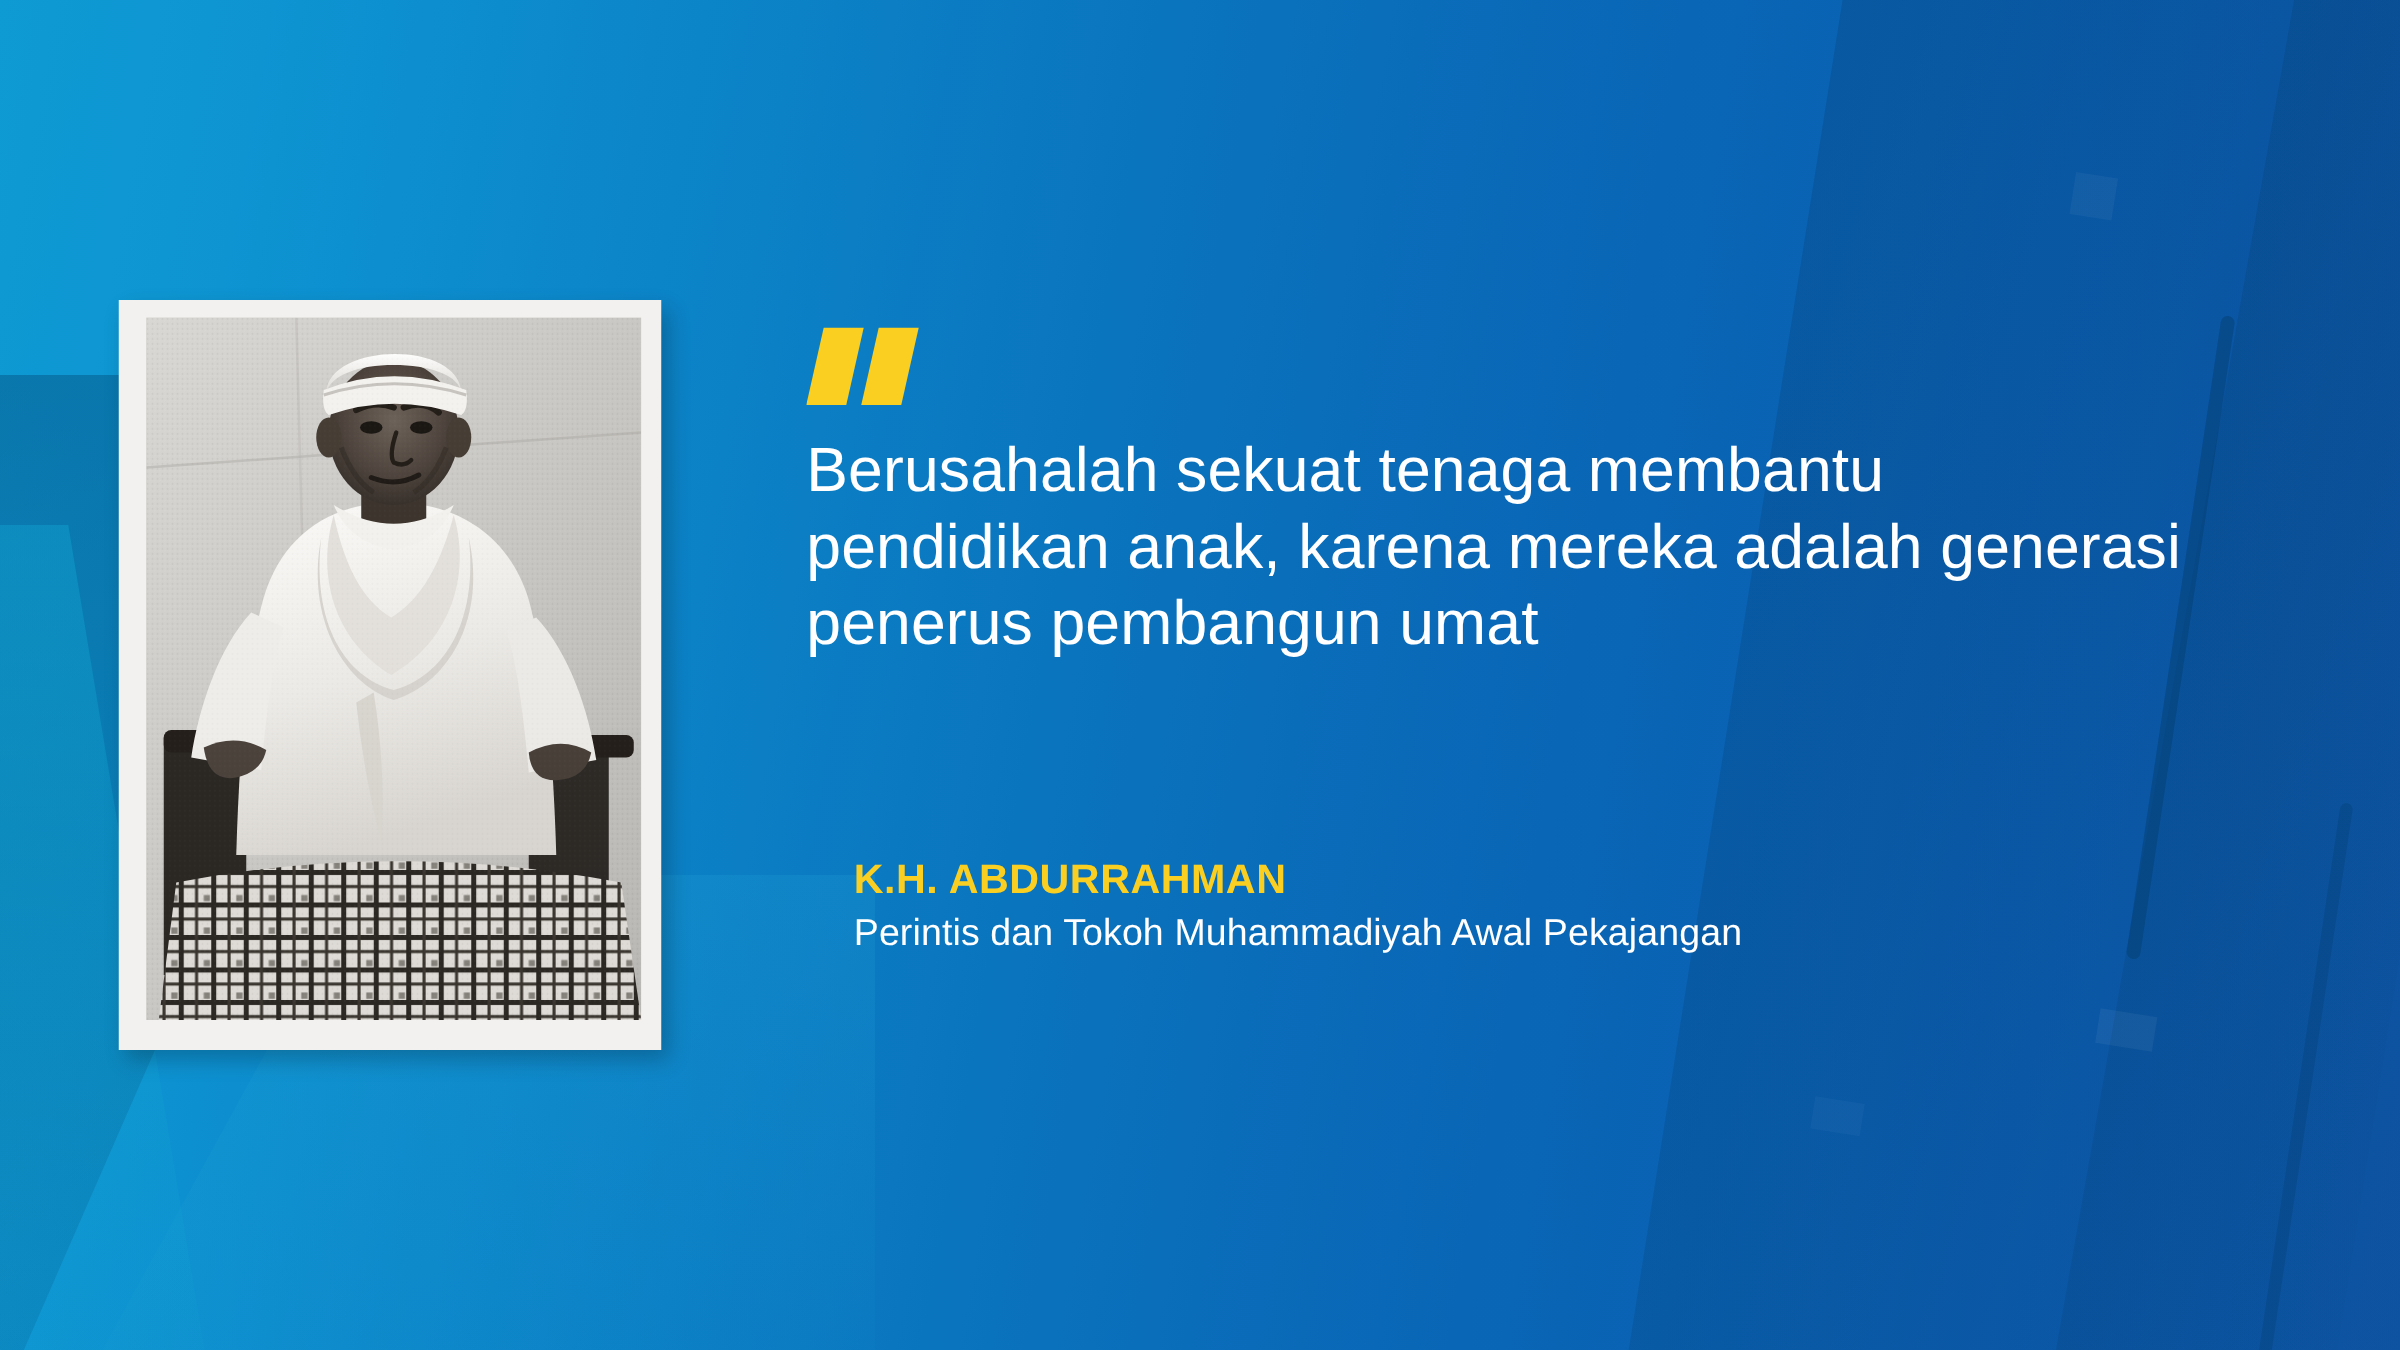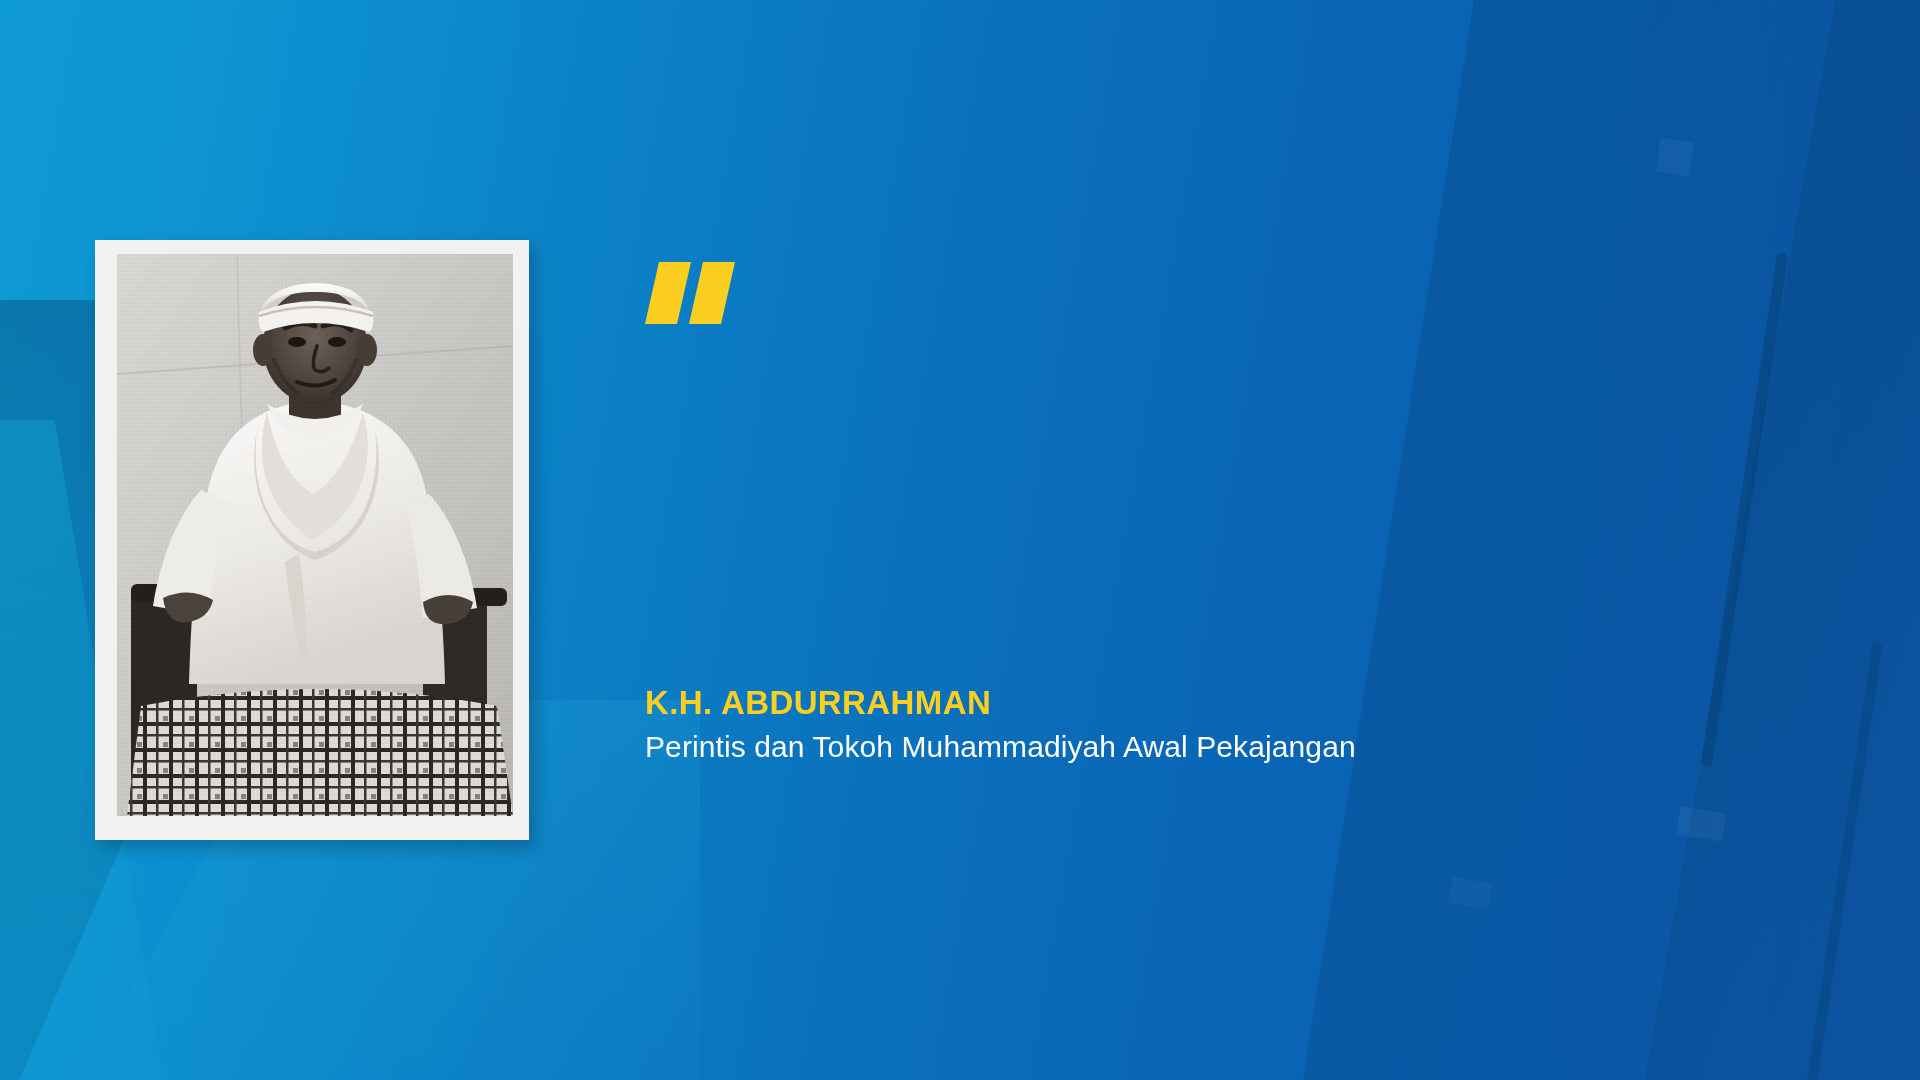--- a/index.html
+++ b/index.html
@@ -168,21 +168,21 @@
     font-size: 50px;
     line-height: 1.22;
     font-weight: 400;
     letter-spacing: 0.1px;
     max-width: 1110px;
   }
 
   
   .attribution {
     position: absolute;
-    left: 645px;
+    left: 683px;
     top: 684px;
     width: 900px;
   }
   .attrib-name {
     margin: 0 0 8px 0;
     color: #fbcf22;
     font-size: 33px;
     font-weight: 700;
     letter-spacing: 0.4px;
   }
@@ -314,20 +314,21 @@
     </div>
   </div>
 
   <div class="quote-block">
     <span class="quote-mark">
       <svg viewBox="0 0 100 62" aria-hidden="true">
         <polygon points="14,0 46,0 32,62 0,62" fill="#FBCF22"></polygon>
         <polygon points="58,0 90,0 76,62 44,62" fill="#FBCF22"></polygon>
       </svg>
     </span>
+    <p class="quote-text">Berusahalah sekuat tenaga membantu pendidikan anak, karena mereka adalah generasi penerus pembangun umat</p>
   </div>
 
   <div class="attribution">
     <p class="attrib-name">K.H. ABDURRAHMAN</p>
     <p class="attrib-role">Perintis dan Tokoh Muhammadiyah Awal Pekajangan</p>
   </div>
 
 </div>
 
 </body></html>

